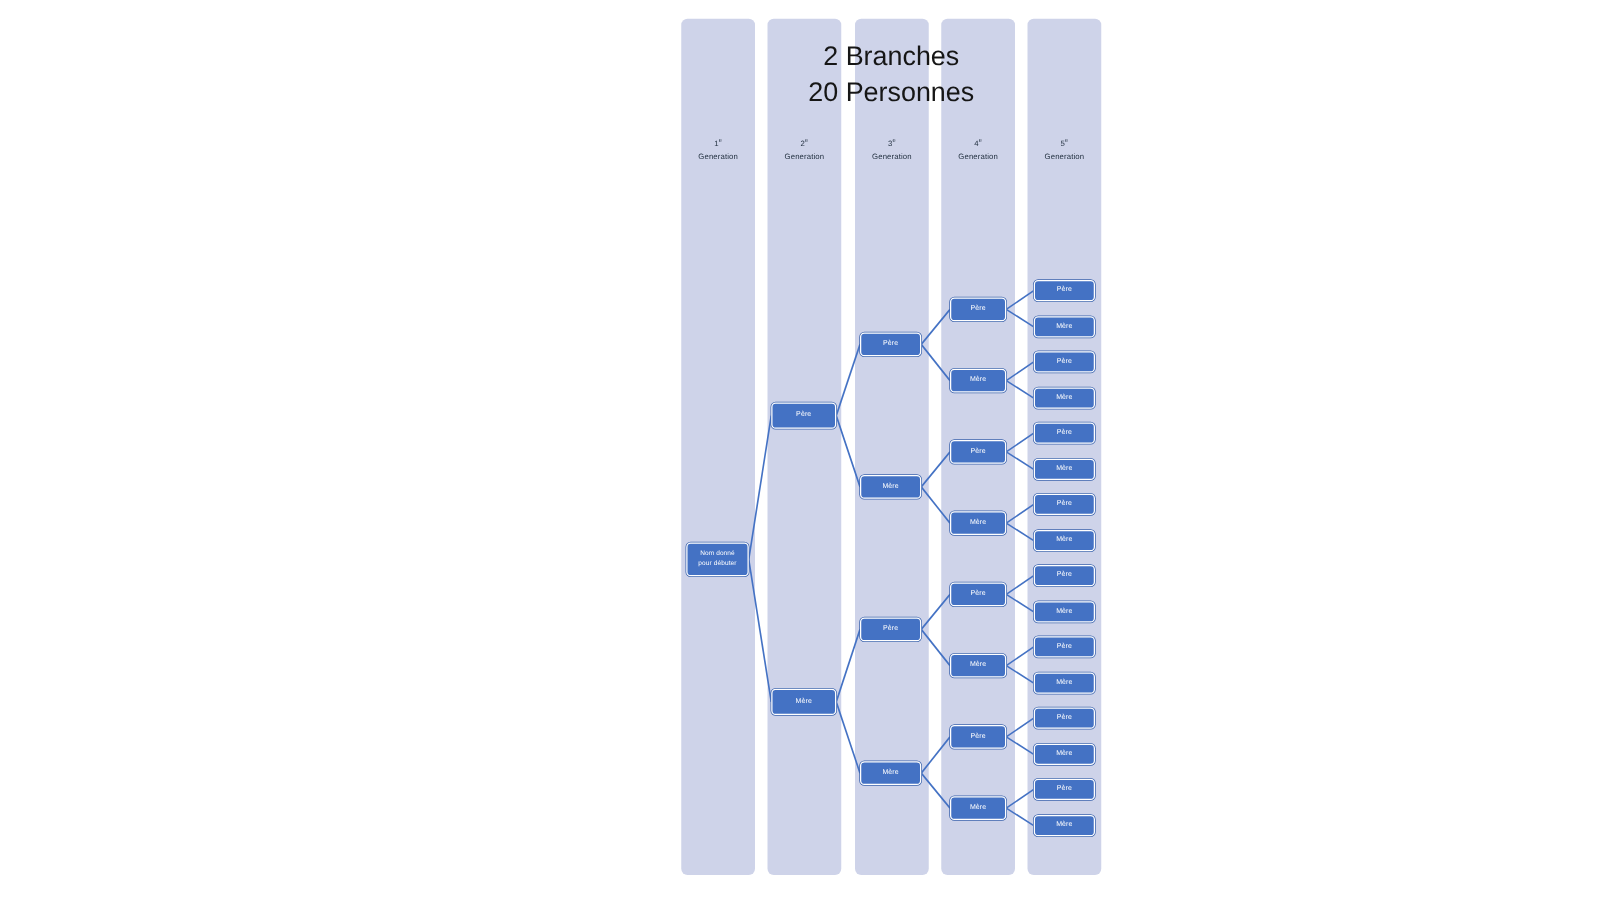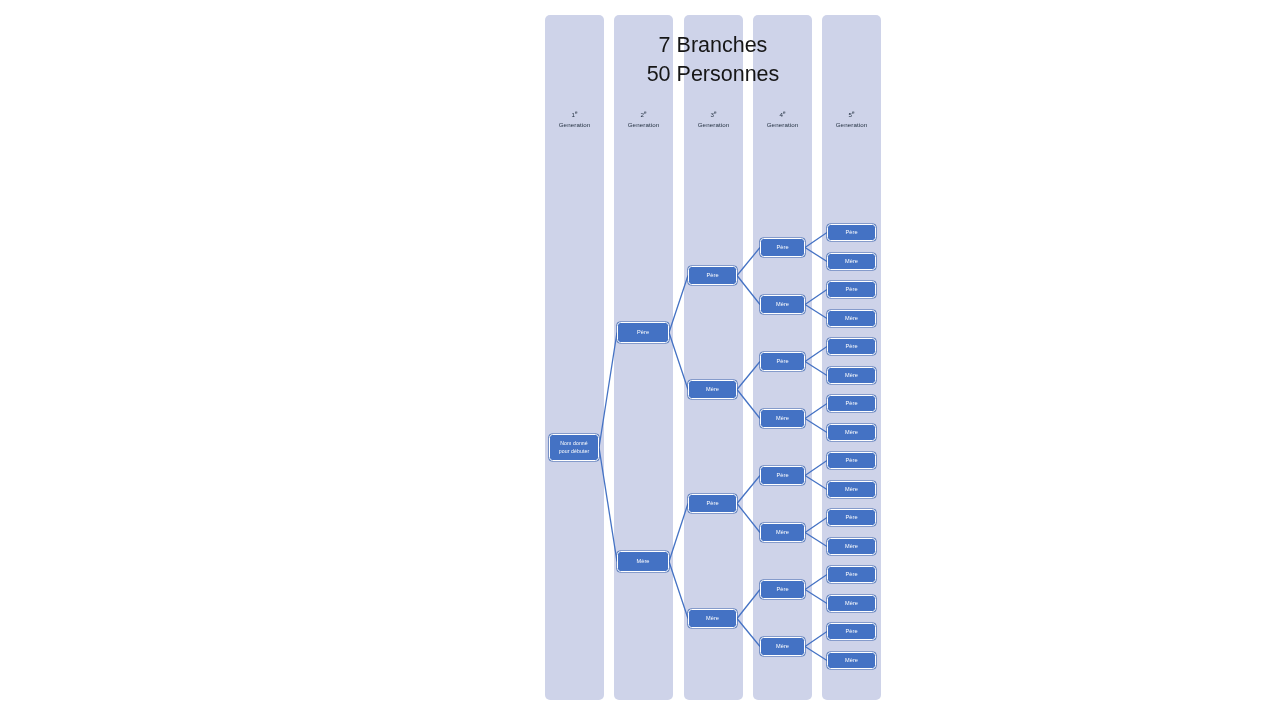--- a/index.html
+++ b/index.html
@@ -109,22 +109,22 @@
       <line x1="805" y1="475.5" x2="827" y2="489.5"></line>
       <line x1="805" y1="532.5" x2="827" y2="517.5"></line>
       <line x1="805" y1="532.5" x2="827" y2="546.5"></line>
       <line x1="805" y1="589.5" x2="827" y2="574.5"></line>
       <line x1="805" y1="589.5" x2="827" y2="603.5"></line>
       <line x1="805" y1="646.5" x2="827" y2="631.5"></line>
       <line x1="805" y1="646.5" x2="827" y2="660.5"></line>
     </svg>
 
   <div class="title">
-    <div>7 Branches</div>
-    <div>50 Personnes</div>
+    <div>2 Branches</div>
+    <div>20 Personnes</div>
   </div>
 
   <div id="gen-labels">
       <div class="gen-label" style="left: 545px; top: 108px;"><span>1<sup>e</sup></span><br><span>Generation</span></div>
       <div class="gen-label" style="left: 614px; top: 108px;"><span>2<sup>e</sup></span><br><span>Generation</span></div>
       <div class="gen-label" style="left: 684px; top: 108px;"><span>3<sup>e</sup></span><br><span>Generation</span></div>
       <div class="gen-label" style="left: 753px; top: 108px;"><span>4<sup>e</sup></span><br><span>Generation</span></div>
       <div class="gen-label" style="left: 822px; top: 108px;"><span>5<sup>e</sup></span><br><span>Generation</span></div>
     </div>
 

